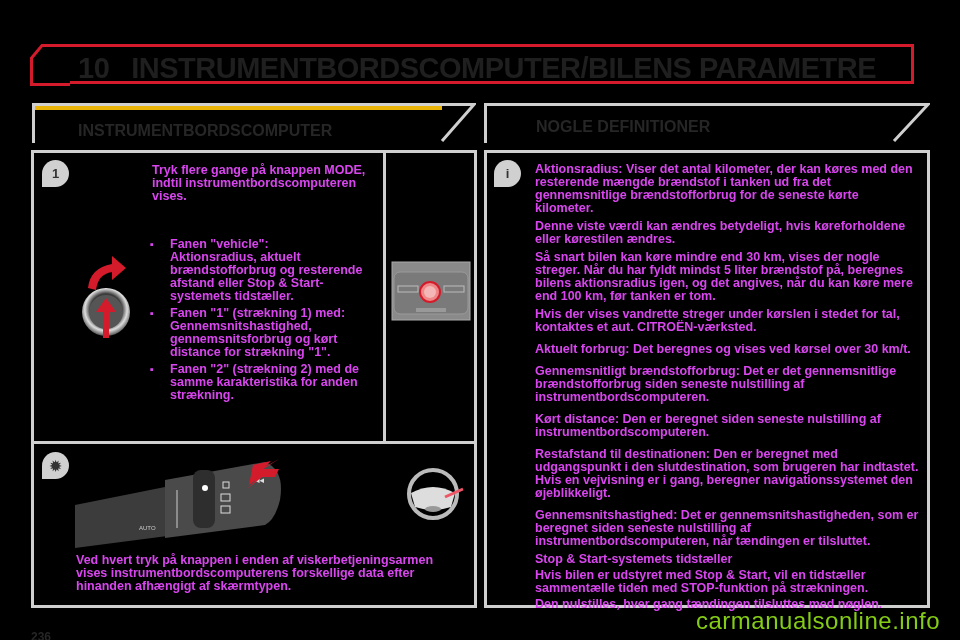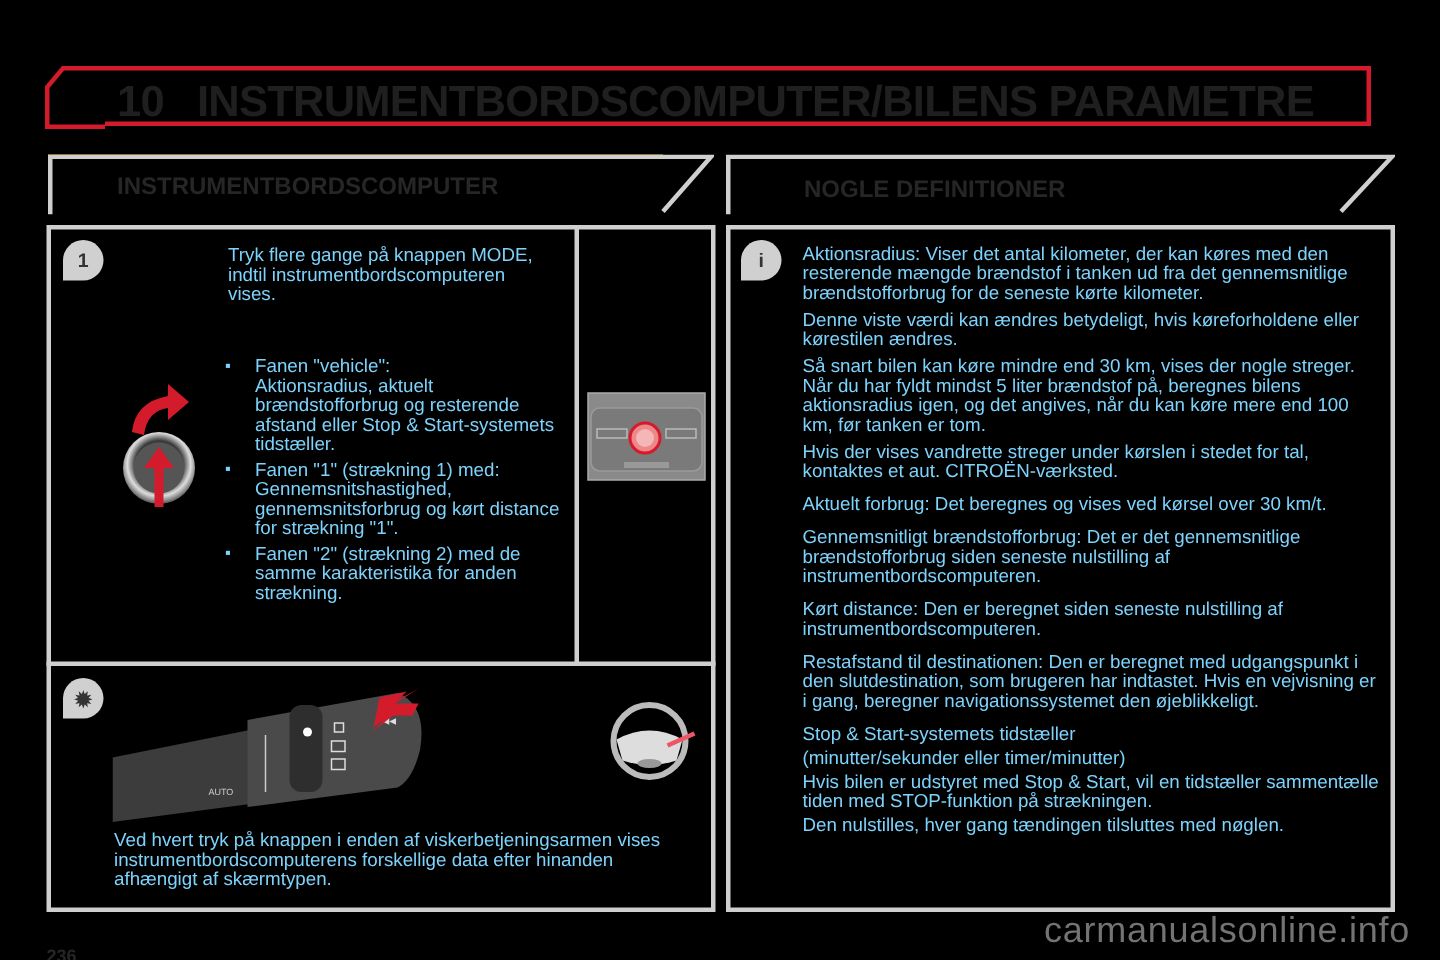--- a/index.html
+++ b/index.html
@@ -14,39 +14,39 @@
     border: 3px solid #d41b2c; border-left: none; box-sizing: border-box;
   }
   .title-slant { position: absolute; left: 30px; top: 44px; }
   .title-text {
     position: absolute; left: 78px; top: 52px; font-size: 29px; font-weight: bold;
     color: #1f1f1f; letter-spacing: -0.5px; white-space: nowrap;
   }
   .title-text .num { margin-right: 22px; }
   
   .sec-head {
-    position: absolute; height: 34px; border-top: 1px solid #eab308;
+    position: absolute; height: 34px; border-top: 7px solid #eab308;
     box-sizing: border-box; font-weight: bold; font-size: 16px; color: #262626;
     padding-top: 12px; white-space: nowrap;
   }
   .panel { position: absolute; border: 3px solid #cfcfcf; box-sizing: border-box; }
   .divider-v { position: absolute; background: #cfcfcf; width: 3px; }
   .divider-h { position: absolute; background: #cfcfcf; height: 3px; }
-  .txt { position: absolute; font-size: 12.5px; line-height: 13px; color: #7dd3fc; font-weight: normal; }
+  .txt { position: absolute; font-size: 12.5px; line-height: 13px; color: #d946ef; font-weight: bold; }
   .txt p { margin: 0 0 5px 0; }
   .badge {
     position: absolute; width: 27px; height: 27px; background: #d0d0d0;
     border-radius: 14px 14px 14px 0; color: #333; font-weight: bold; font-size: 13px;
     display: flex; align-items: center; justify-content: center;
   }
   ul.bullets { list-style: none; margin: 0; padding: 0; }
   ul.bullets li { position: relative; padding-left: 22px; margin-bottom: 4px; }
   ul.bullets li::before { content: "\25AA"; position: absolute; left: 2px; top: 0; font-size: 11px; }
   .watermark {
-    position: absolute; right: 20px; top: 607px; font-size: 24px; color: #737373; letter-spacing: 0.5px;
+    position: absolute; right: 20px; top: 607px; font-size: 24px; color: #84cc16; letter-spacing: 0.5px;
   }
   .pagenum { position: absolute; left: 31px; top: 612px; font-size: 12px; font-weight: bold; color: #262626; margin-top: 18px; }
 </style>
 </head>
 <body>
 
 <svg class="title-slant" width="40" height="42" style="position:absolute;left:30px;top:44px;">
   <polyline points="40,1.5 12,1.5 1.5,14 1.5,40.5 40,40.5" fill="none" stroke="#d41b2c" stroke-width="3"></polyline>
 </svg>
 <div class="title-box" style="left:70px;width:844px;"></div>
@@ -138,20 +138,20 @@
 <div class="badge" style="left:494px;top:160px;">i</div>
 <div class="txt" style="left:535px;top:163px;width:385px;">
   <p>Aktionsradius: Viser det antal kilometer, der kan køres med den resterende mængde brændstof i tanken ud fra det gennemsnitlige brændstofforbrug for de seneste kørte kilometer.</p>
   <p>Denne viste værdi kan ændres betydeligt, hvis køreforholdene eller kørestilen ændres.</p>
   <p>Så snart bilen kan køre mindre end 30 km, vises der nogle streger. Når du har fyldt mindst 5 liter brændstof på, beregnes bilens aktionsradius igen, og det angives, når du kan køre mere end 100 km, før tanken er tom.</p>
   <p style="margin-bottom:9px;">Hvis der vises vandrette streger under kørslen i stedet for tal, kontaktes et aut. CITROËN-værksted.</p>
   <p style="margin-bottom:9px;">Aktuelt forbrug: Det beregnes og vises ved kørsel over 30 km/t.</p>
   <p style="margin-bottom:9px;">Gennemsnitligt brændstofforbrug: Det er det gennemsnitlige brændstofforbrug siden seneste nulstilling af instrumentbordscomputeren.</p>
   <p style="margin-bottom:9px;">Kørt distance: Den er beregnet siden seneste nulstilling af instrumentbordscomputeren.</p>
   <p style="margin-bottom:9px;">Restafstand til destinationen: Den er beregnet med udgangspunkt i den slutdestination, som brugeren har indtastet. Hvis en vejvisning er i gang, beregner navigationssystemet den øjeblikkeligt.</p>
+  <p>Gennemsnitshastighed: Det er gennemsnitshastigheden, som er beregnet siden seneste nulstilling af instrumentbordscomputeren, når tændingen er tilsluttet.</p>
   <p style="margin-bottom:3px;">Stop &amp; Start-systemets tidstæller</p>
-  <p style="margin-bottom:3px;">(minutter/sekunder eller timer/minutter)</p>
   <p style="margin-bottom:3px;">Hvis bilen er udstyret med Stop &amp; Start, vil en tidstæller sammentælle tiden med STOP-funktion på strækningen.</p>
   <p>Den nulstilles, hver gang tændingen tilsluttes med nøglen.</p>
 </div>
 
 <div class="pagenum">236</div>
 <div class="watermark">carmanualsonline.info</div>
 
 </body></html>

